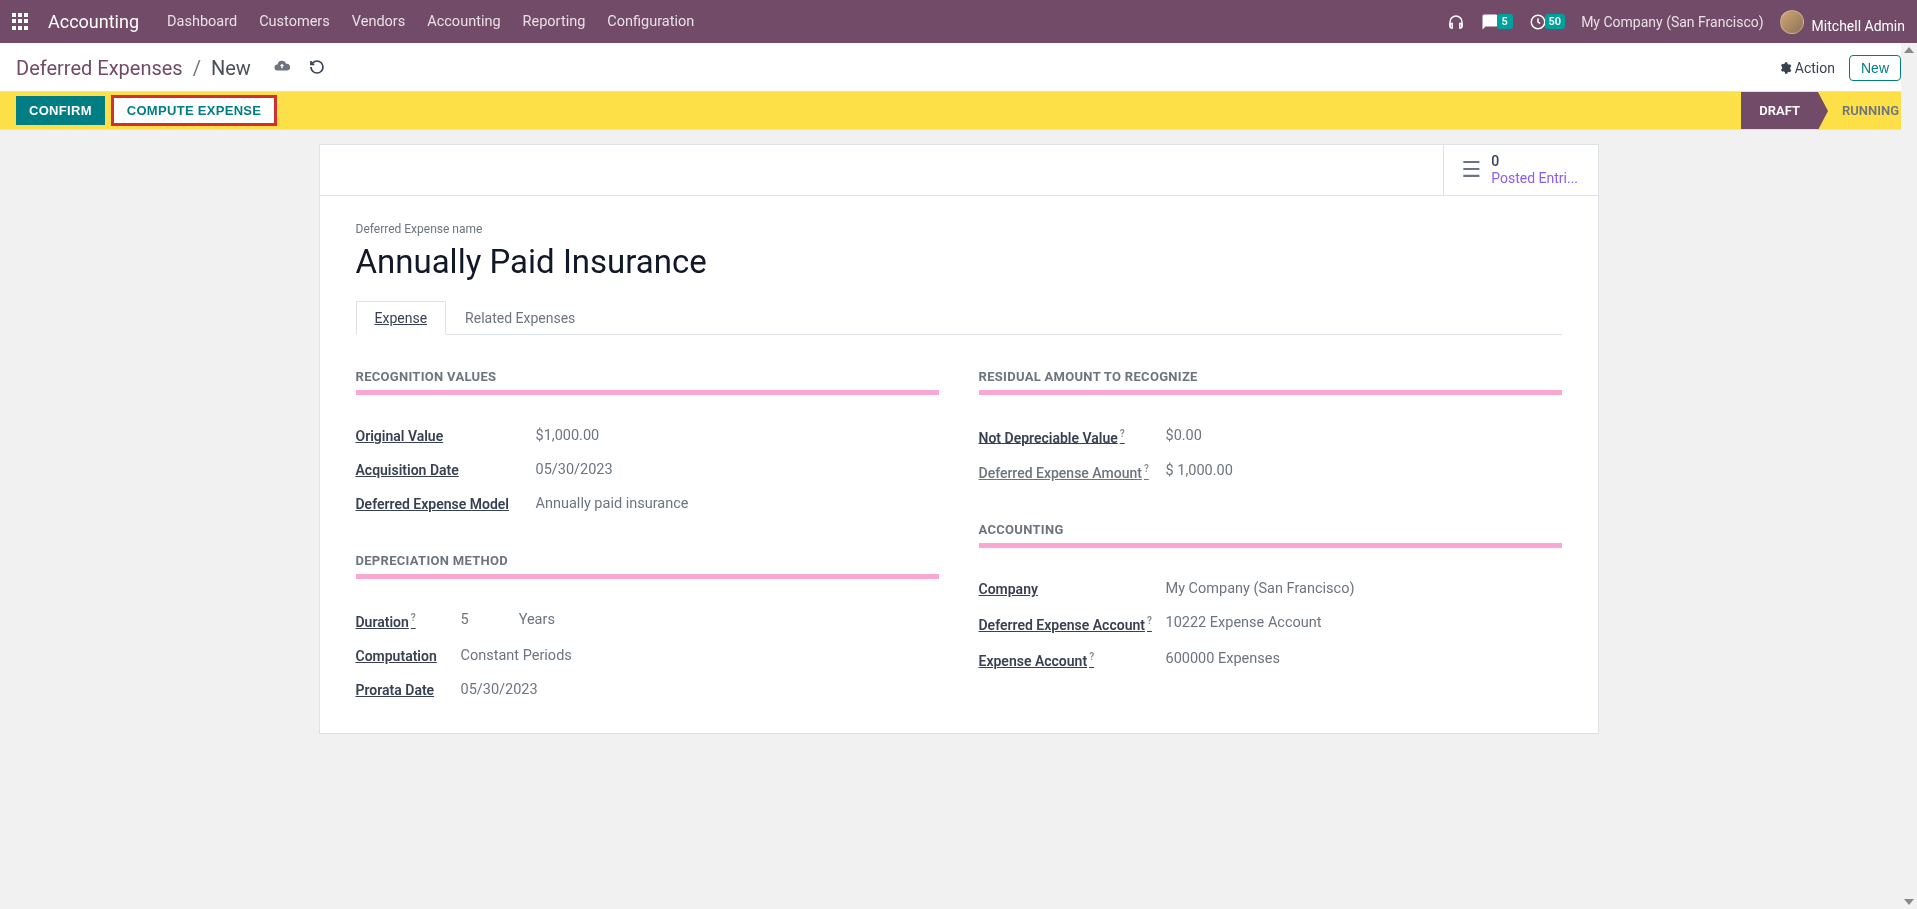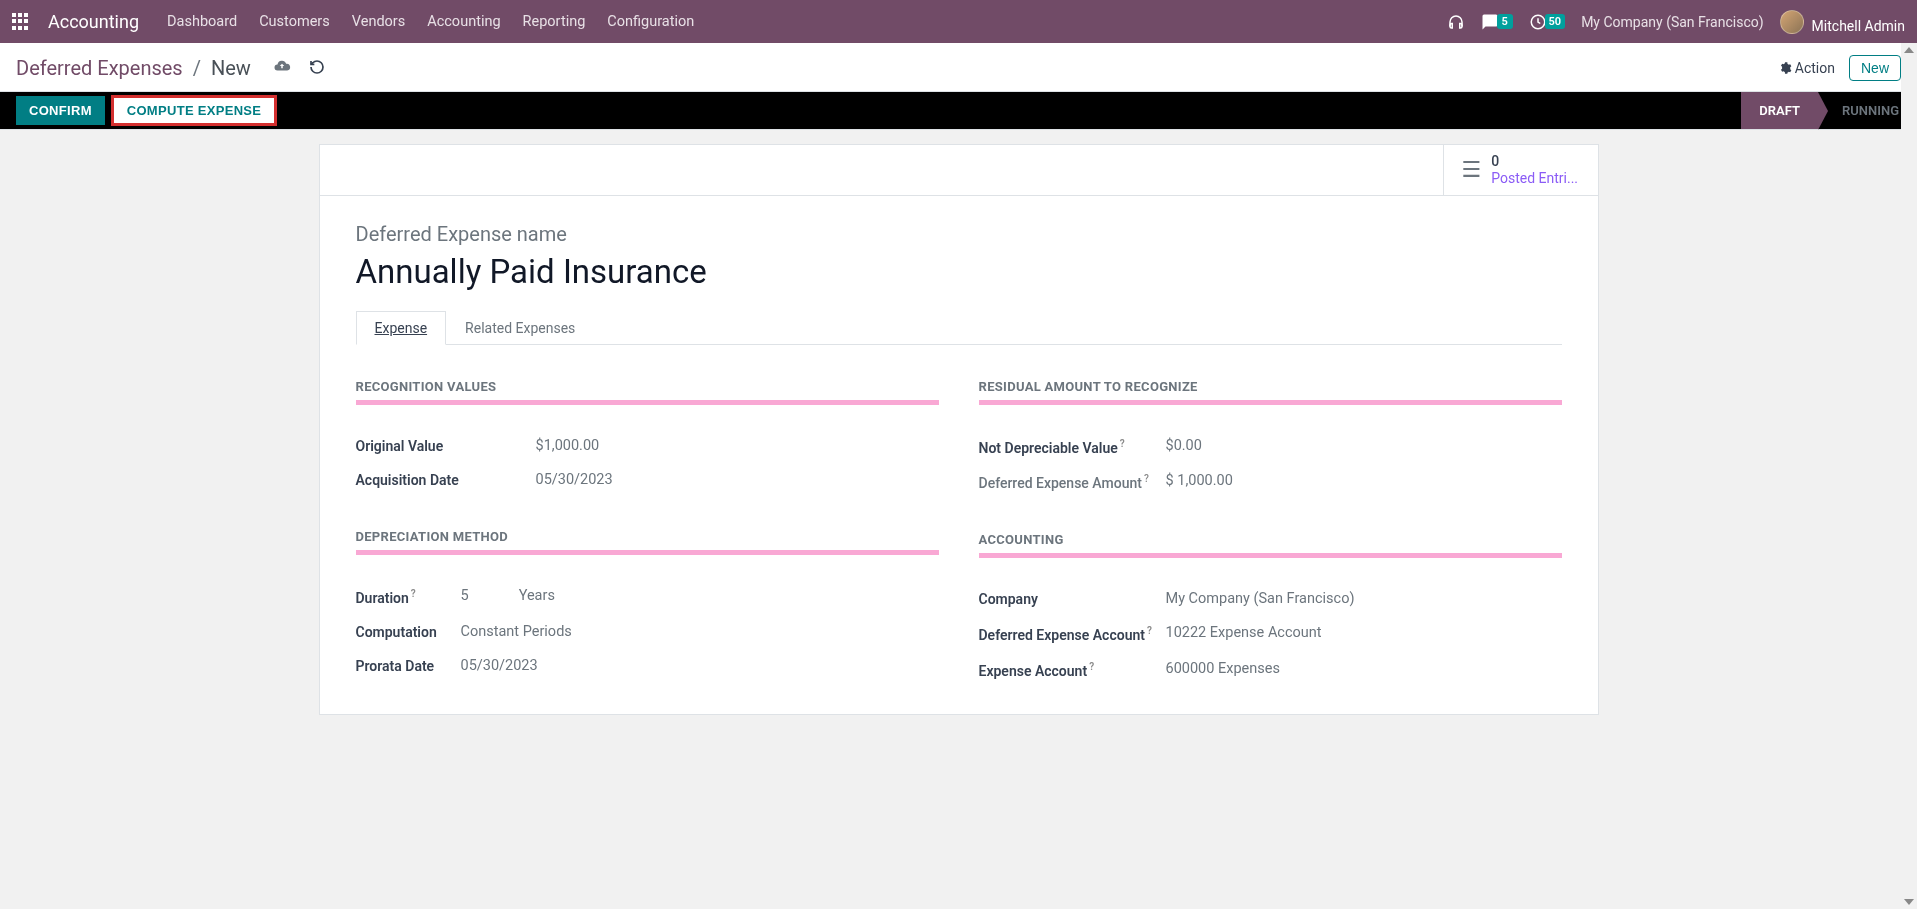--- a/index.html
+++ b/index.html
@@ -27,52 +27,52 @@
 .breadcrumb a { color: #714b67; text-decoration: none; }
 .breadcrumb .sep { color: #6c757d; }
 .breadcrumb .current { color: #495057; }
 .bc-icons { display: flex; gap: 18px; margin-left: 12px; color: #6c757d; }
 .bc-icons span { cursor: pointer; }
 .cp-actions { display: flex; align-items: center; gap: 14px; }
 .cp-actions .action-link { color: #374151; cursor: pointer; display: flex; align-items: center; gap: 3px; }
 .btn-new { border: 1px solid #017e84; color: #017e84; background: #fff; padding: 4px 11px; border-radius: 4px; cursor: pointer; font-size: 14px; }
 
 
-.statusbar { display: flex; align-items: center; justify-content: space-between; background: #000000; border-bottom: 1px solid #dee2e6; padding-left: 16px; height: 38px; }
+.statusbar { display: flex; align-items: center; justify-content: space-between; background: #fde047; border-bottom: 1px solid #dee2e6; padding-left: 16px; height: 38px; }
 .status-left { display: flex; gap: 0; align-items: center; }
 .btn-confirm { background: #017e84; color: #fff; border: none; padding: 7px 13px; font-weight: 600; font-size: 13px; cursor: pointer; letter-spacing: 0.3px; }
 .btn-compute { background: #fff; color: #017e84; border: 3px solid #d32f2f; padding: 5px 13px; font-weight: 600; font-size: 13px; cursor: pointer; margin-left: 6px; letter-spacing: 0.3px; }
 .status-right { display: flex; height: 100%; justify-content: space-between; }
 .status-stage { padding: 0 18px; display: flex; align-items: center; font-weight: 600; font-size: 13px; position: relative; }
 .status-stage.active { background: #714b67; color: #fff; }
 .status-stage.active::after { content:''; position:absolute; right:-10px; top:0; border-top:19px solid transparent; border-bottom:19px solid transparent; border-left:10px solid #714b67; z-index:1; }
 .status-stage.inactive { color: #6c757d; padding-left: 24px; }
 
 
 .sheet-wrapper { max-width: 1280px; margin: 14px auto 0 auto; background: #fff; border: 1px solid #dee2e6; }
 .stat-row { border-bottom: 1px solid #dee2e6; display: flex; justify-content: flex-end; }
 .stat-btn { display: flex; align-items: center; gap: 10px; padding: 8px 18px; border-left: 1px solid #dee2e6; cursor: pointer; min-width: 155px; }
 .stat-btn .stat-icon { font-size: 22px; color: #6c757d; }
 .stat-btn .stat-text { display: flex; flex-direction: column; line-height: 1.2; }
 .stat-btn .stat-num { font-weight: 500; color: #374151; }
 .stat-btn .stat-label { color: #8b5cf6; font-size: 14px; white-space: nowrap; overflow: hidden; text-overflow: ellipsis; max-width: 92px; }
 
 .form-body { padding: 26px 36px; }
-.title-label { color: #6c757d; font-size: 20px; margin-bottom: 6px; }
+.title-label { color: #6c757d; font-size: 12px; margin-bottom: 6px; }
 .title-value { font-size: 33px; color: #111827; margin-bottom: 20px; }
 
 .tabs { border-bottom: 1px solid #dee2e6; display: flex; }
 .tab { padding: 8px 18px; border: 1px solid transparent; border-bottom: none; cursor: pointer; color: #6c757d; }
 .tab.active { border-color: #dee2e6; border-bottom: 1px solid #fff; margin-bottom: -1px; background: #fff; color: #374151; text-decoration: underline; }
 
 .tab-content { padding-top: 28px; display: flex; gap: 40px; }
 .col { flex: 1; }
 .section-title { color: #6c757d; font-size: 13px; font-weight: 700; letter-spacing: 0.3px; padding: 6px 0; border-bottom: 5px solid #f9a8d4; margin-bottom: 24px; }
 .field-row { display: flex; align-items: flex-start; padding: 8px 0; }
-.field-label { width: 180px; color: #374151; font-weight: 600; font-size: 14px; line-height: 1.3; }
+.field-label { width: 180px; color: #374151; font-weight: 600; font-size: 14px; line-height: 1.3; text-decoration: underline; }
 .field-label.muted { color: #6c757d; font-weight: 500; }
 .field-value { flex: 1; color: #6c757d; font-size: 14.5px; }
 .help-q { color: #8a8a8a; font-size: 10px; vertical-align: super; margin-left: 2px; }
 .dur-row { display: flex; gap: 50px; }
 
 .scrollbar { position: fixed; right: 0; top: 43px; bottom: 0; width: 16px; background: #f1f1f1; }
 .scrollbar .thumb-top { position:absolute; top:0; width:100%; height:14px; display:flex; align-items:center; justify-content:center; }
 .scrollbar .thumb-bot { position:absolute; bottom:0; width:100%; height:14px; display:flex; align-items:center; justify-content:center; }
 .scrollbar .triangle-up { width:0;height:0;border-left:5px solid transparent;border-right:5px solid transparent;border-bottom:6px solid #888; }
 .scrollbar .triangle-down { width:0;height:0;border-left:5px solid transparent;border-right:5px solid transparent;border-top:6px solid #888; }
@@ -201,20 +201,24 @@
       <div class="col">
         <div class="section-title">RECOGNITION VALUES</div>
         <div class="field-row">
           <div class="field-label">Original Value</div>
           <div class="field-value">$1,000.00</div>
         </div>
         <div class="field-row">
           <div class="field-label">Acquisition Date</div>
           <div class="field-value">05/30/2023</div>
         </div>
+        <div class="field-row">
+          <div class="field-label">Deferred Expense Model</div>
+          <div class="field-value">Annually paid insurance</div>
+        </div>
 
         <div class="section-title" style="margin-top:26px">DEPRECIATION METHOD</div>
         <div class="field-row">
           <div class="field-label" style="width:105px"><span>Duration</span><span class="help-q">?</span></div>
           <div class="field-value dur-row">
             <span>5</span>
             <span>Years</span>
           </div>
         </div>
         <div class="field-row">

